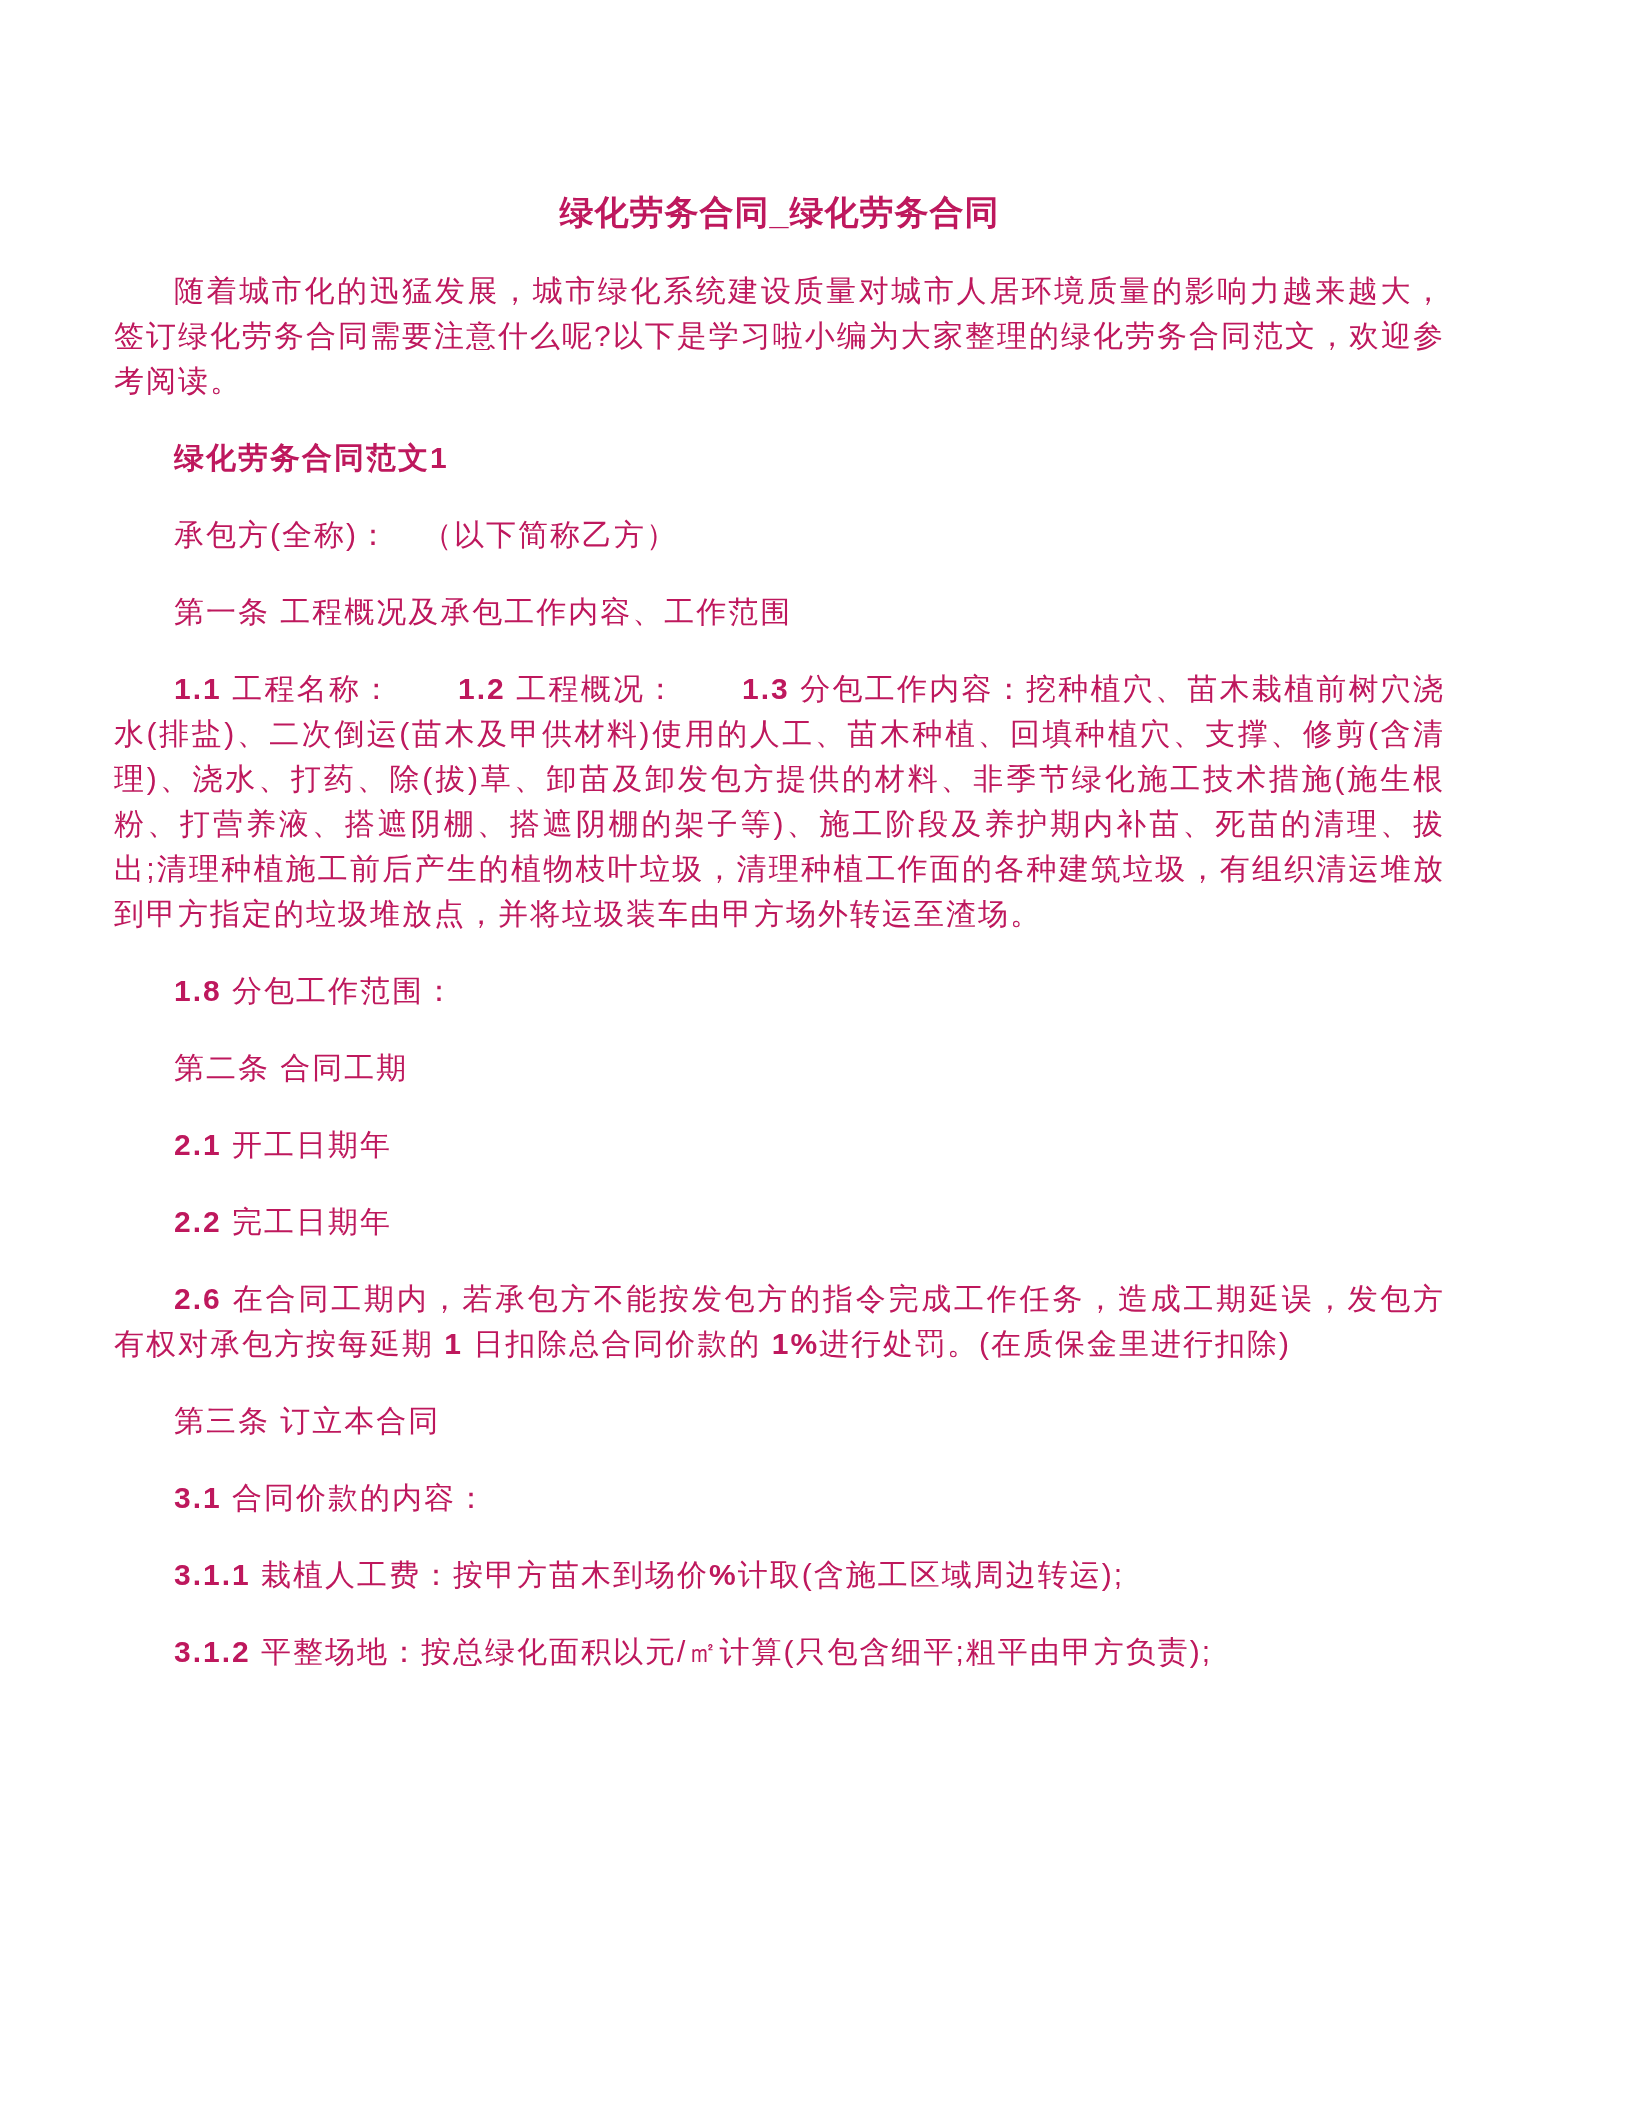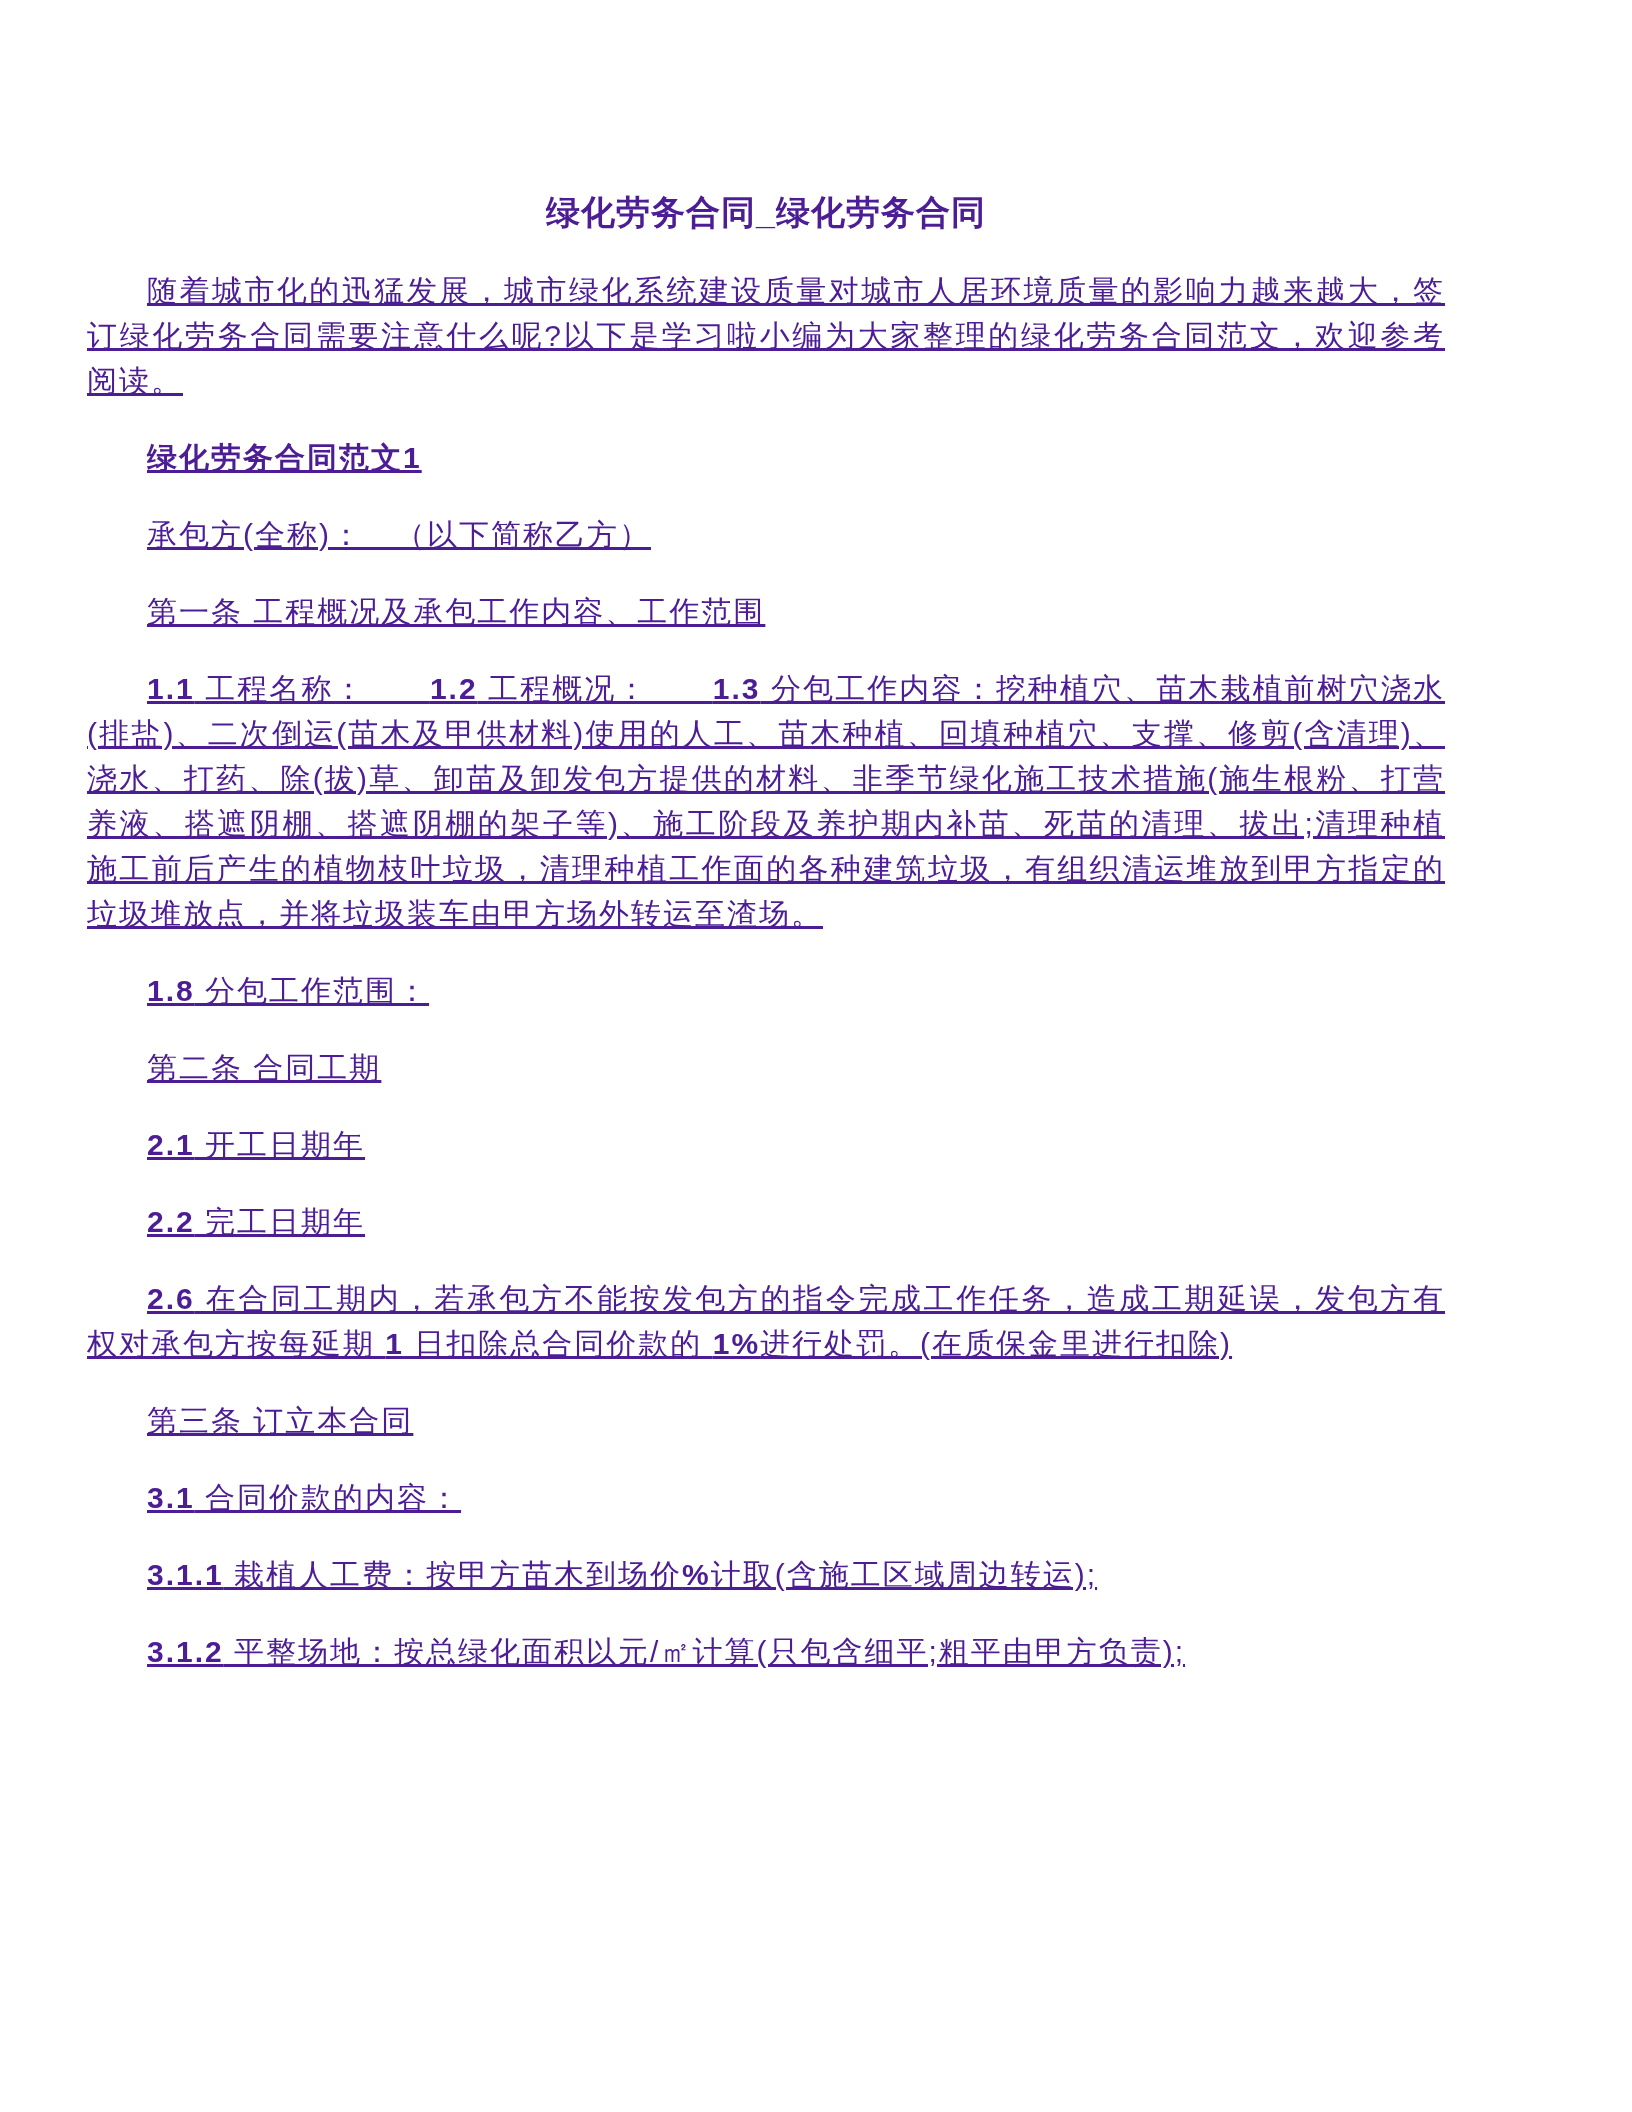--- a/index.html
+++ b/index.html
@@ -6,43 +6,42 @@
     margin: 0;
     padding: 0;
     background: #ffffff;
   }
   .page {
     position: relative;
     width: 1632px;
     height: 2112px;
     box-sizing: border-box;
     background: #ffffff;
-    color: #4c1d95;
+    color: #be185d;
     
     font-family: "Liberation Sans", serif;
-    padding: 190px 187px 0 87px;
+    padding: 190px 187px 0 114px;
     overflow: hidden;
   }
   .doc-title {
     font-size: 34px;
     line-height: 45px;
     font-weight: bold;
     text-align: center;
     margin: 0 0 33px 0;
     letter-spacing: 1px;
   }
   .para {
     font-size: 30px;
     line-height: 45px;
     letter-spacing: 2px;
     text-align: justify;
     text-indent: 2em;
     margin: 0 0 32px 0;
     word-break: break-all;
-    text-decoration: underline;
   }
   .para.heading {
     font-weight: bold;
     margin-top: 20px;
   }
   .num {
     font-family: "Liberation Sans", sans-serif;
     font-weight: bold;
   }
 </style>

